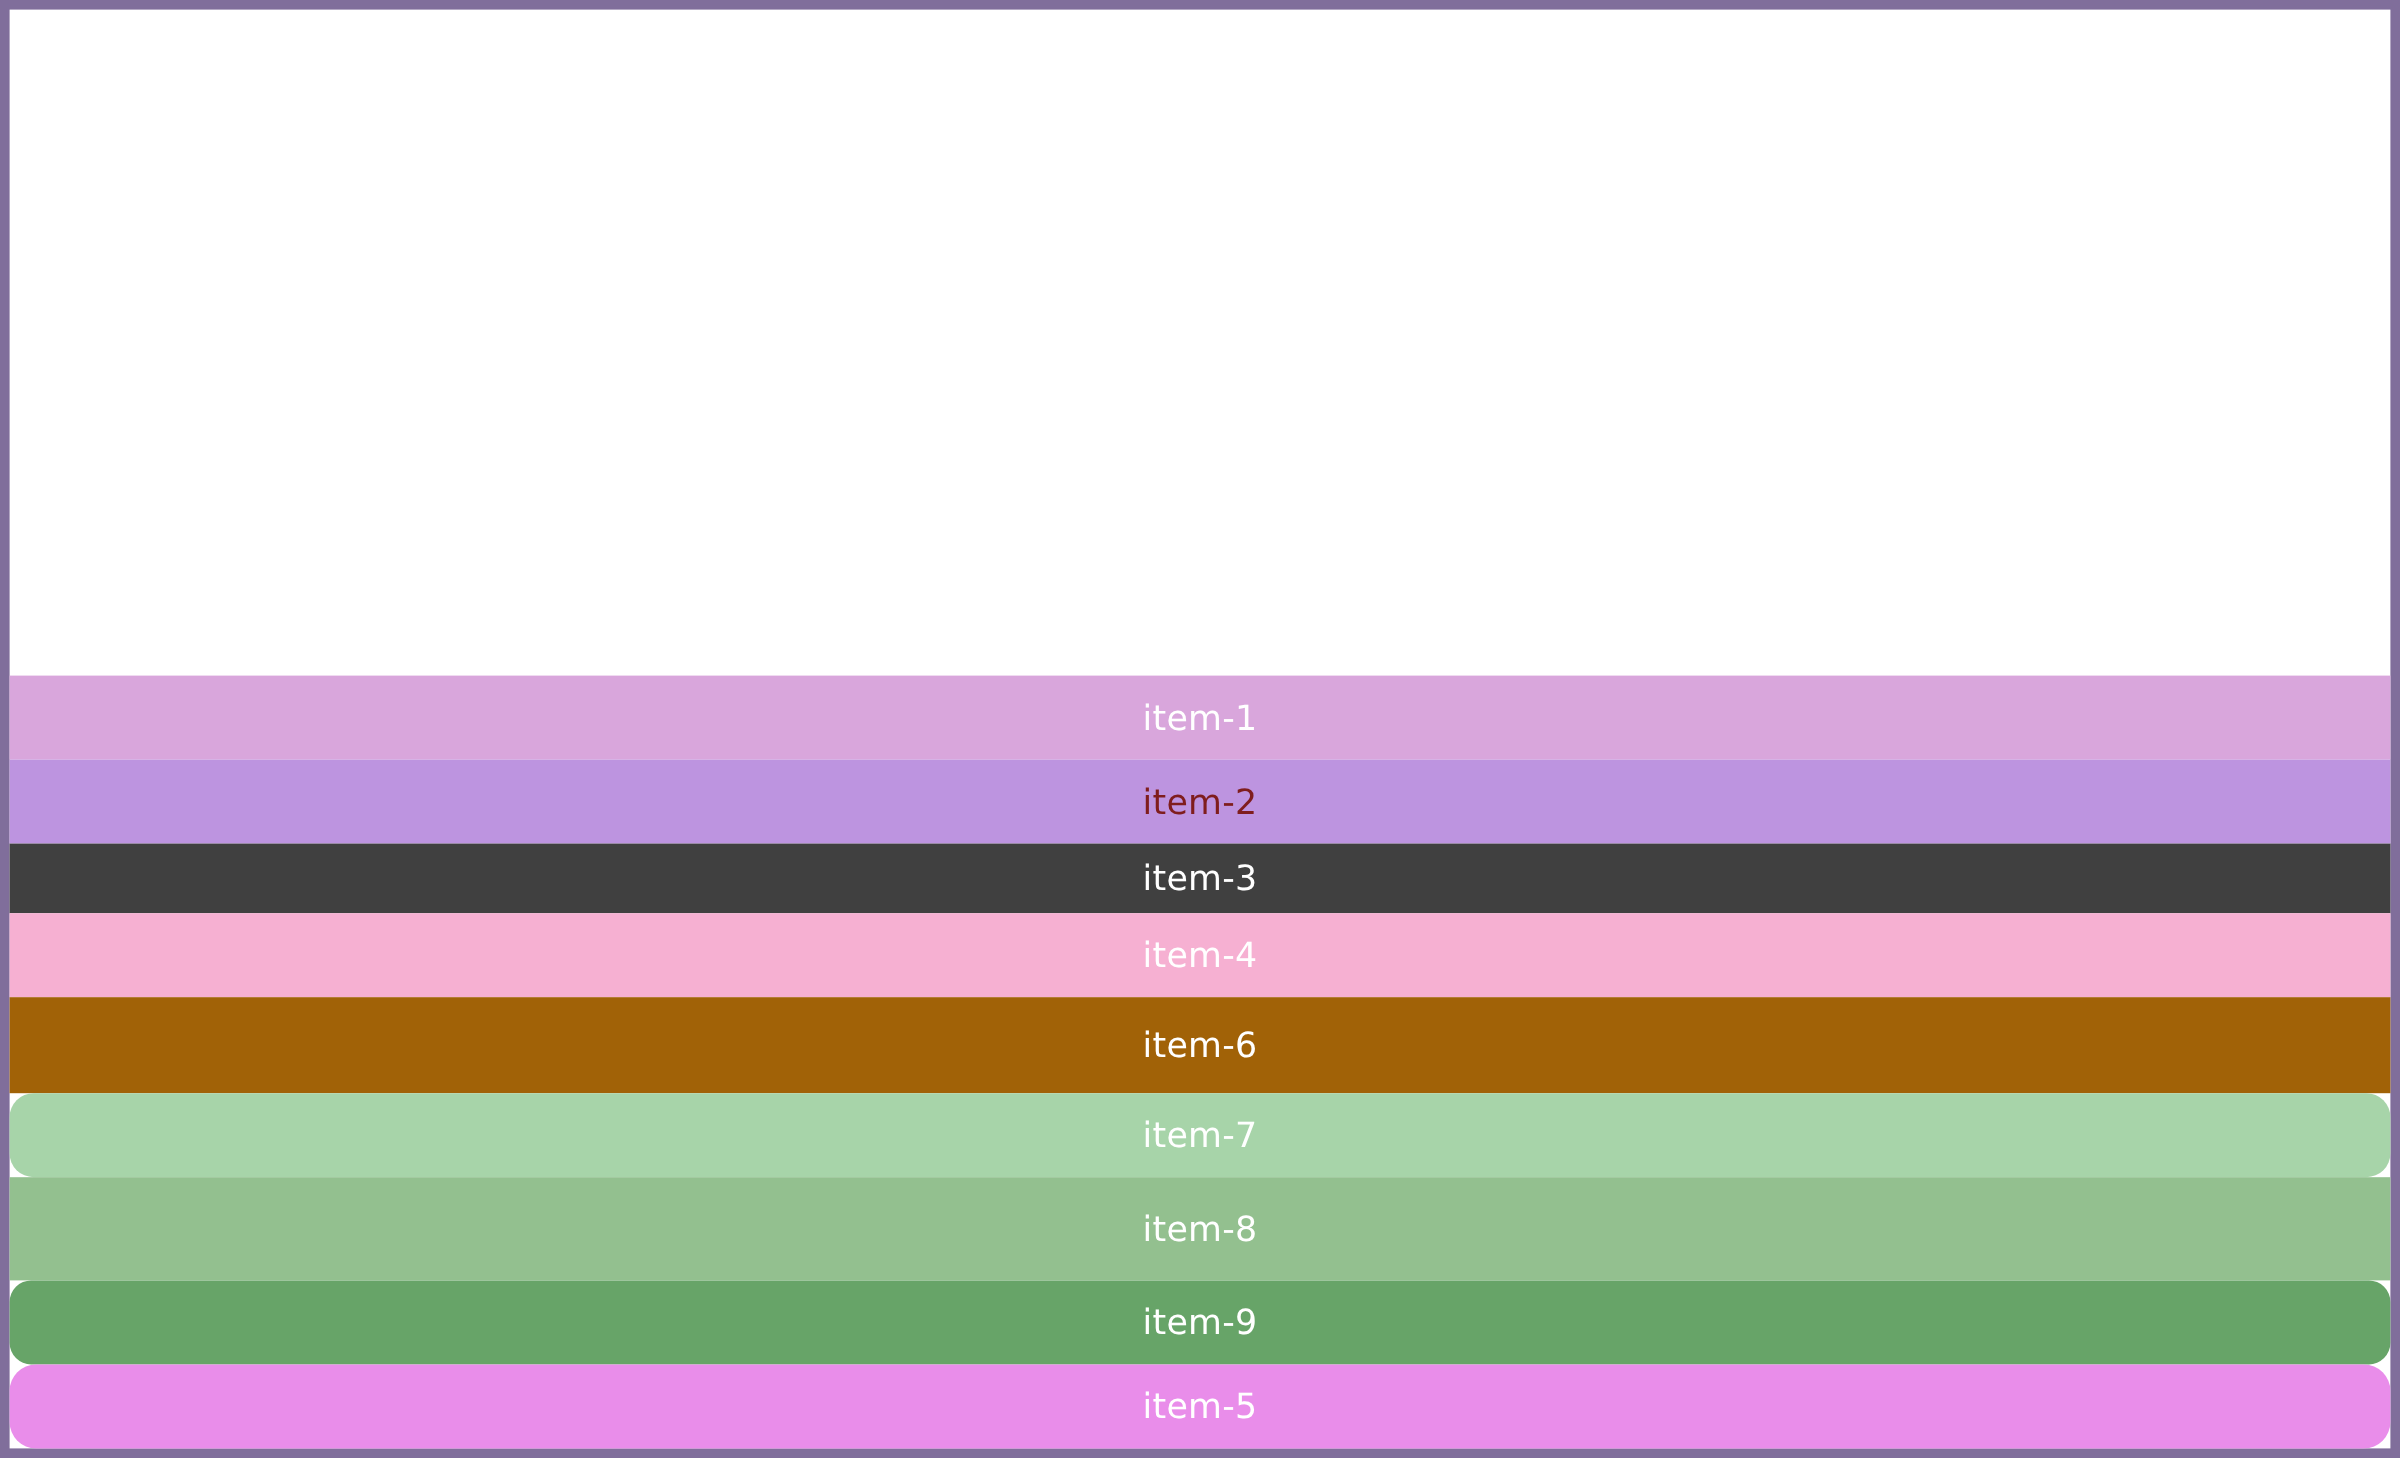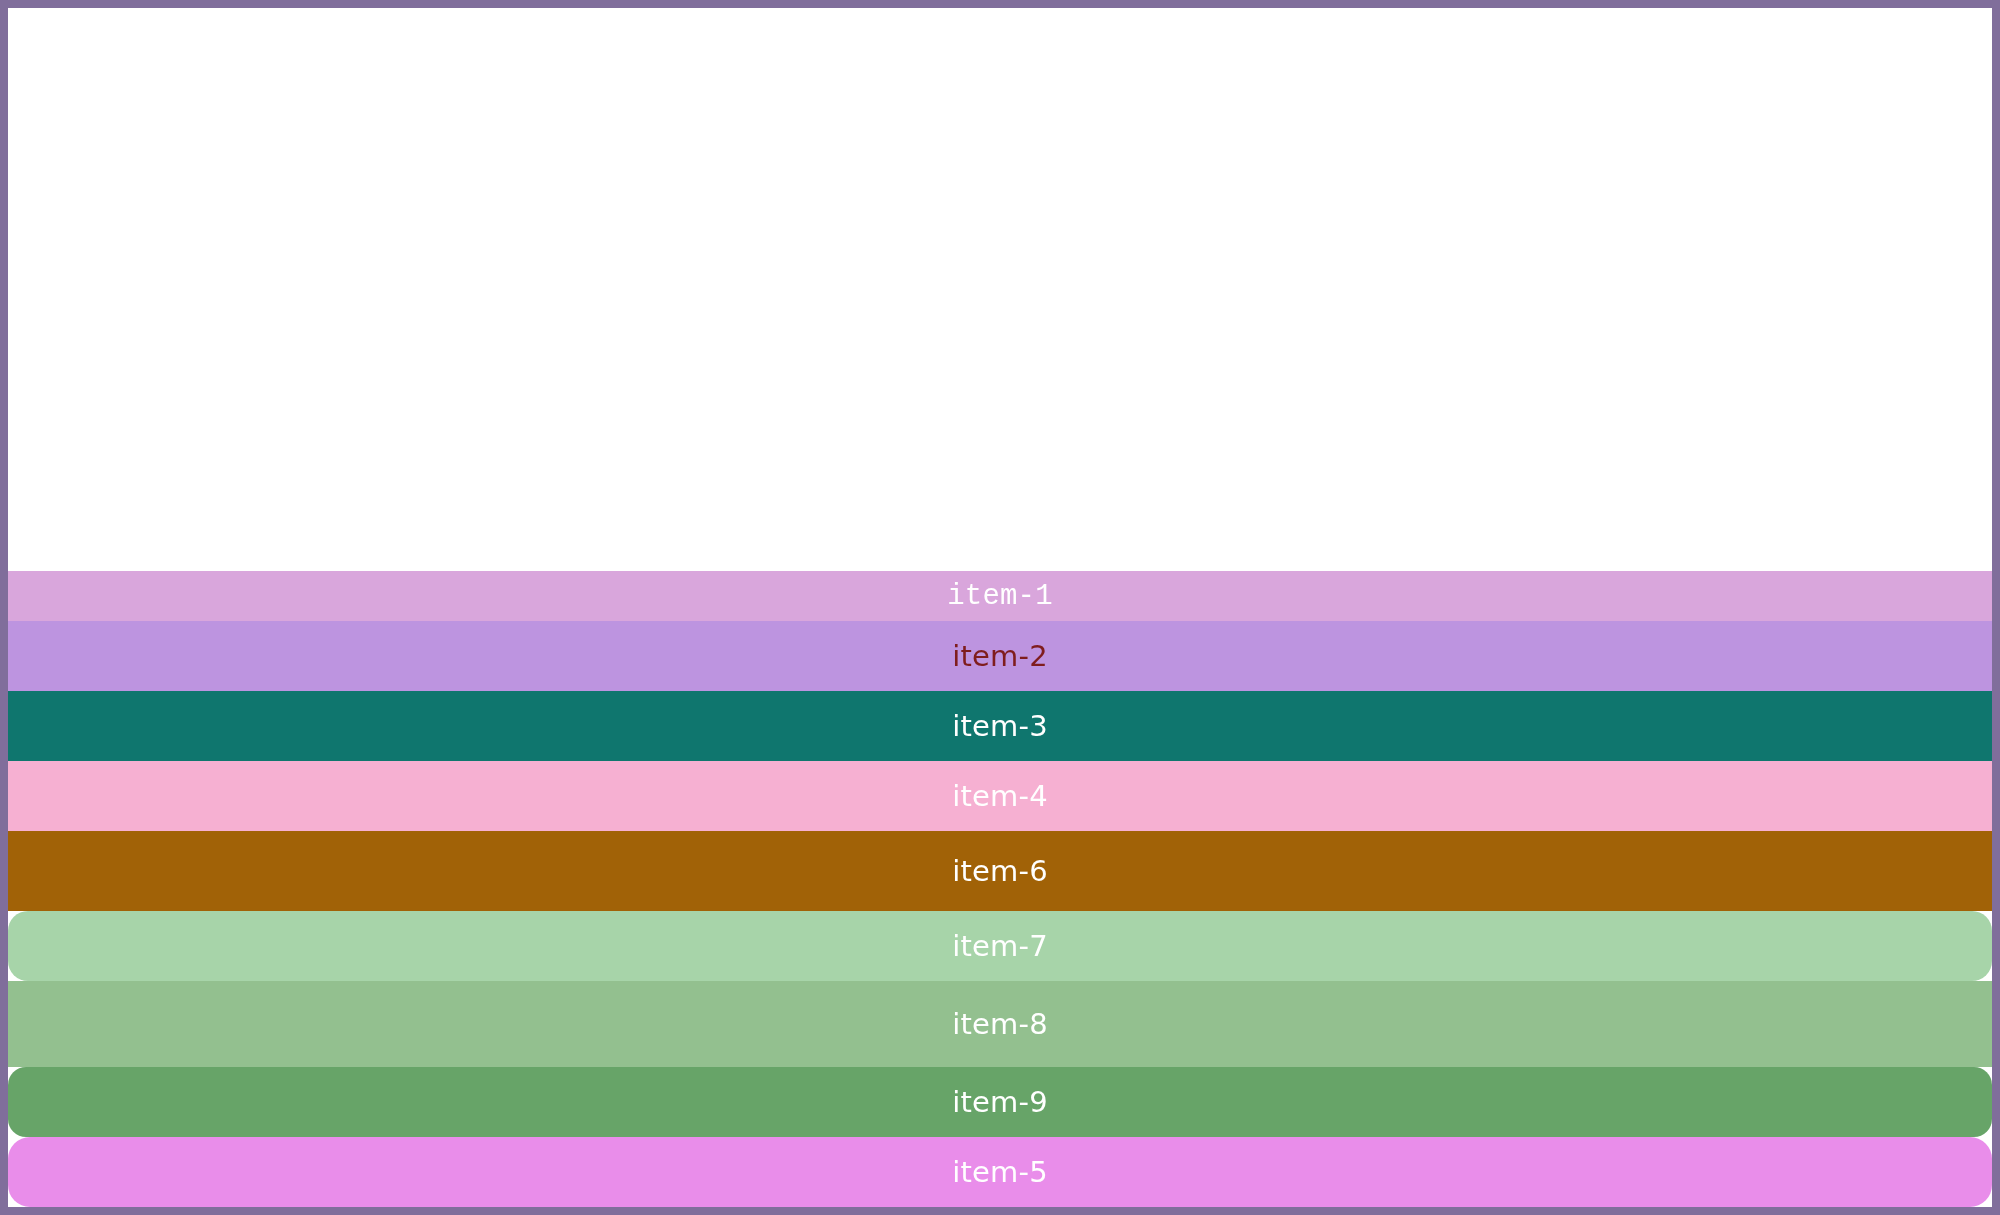--- a/index.html
+++ b/index.html
@@ -52,27 +52,27 @@
   .list-item-label {
     display: block;
     text-align: center;
   }
 </style>
 </head>
 <body>
 
 <div id="app-frame" style="border: 8px solid rgb(128, 110, 155); background: rgb(255, 255, 255);">
   <div id="list-container">
-      <div class="list-item" style="background: rgb(217, 166, 220); height: 50px; color: rgb(255, 255, 255); font-family: Liberation Mono, monospace;">
+      <div class="list-item" style="background: rgb(217, 166, 220); height: 70px; color: rgb(255, 255, 255);">
         <span class="list-item-label">item-1</span>
       </div>
       <div class="list-item" style="background: rgb(189, 148, 224); height: 70px; color: #7f1d1d;">
         <span class="list-item-label">item-2</span>
       </div>
-      <div class="list-item" style="background: #0f766e; height: 70px; color: rgb(255, 255, 255);">
+      <div class="list-item" style="background: #404040; height: 58px; color: rgb(255, 255, 255);">
         <span class="list-item-label">item-3</span>
       </div>
       <div class="list-item" style="background: rgb(246, 176, 210); height: 70px; color: rgb(255, 255, 255);">
         <span class="list-item-label">item-4</span>
       </div>
       <div class="list-item" style="background: #a16207; height: 80px; color: rgb(255, 255, 255);">
         <span class="list-item-label">item-6</span>
       </div>
       <div class="list-item" style="background: rgb(167, 212, 169); height: 70px; color: rgb(255, 255, 255); border-radius: 20px;">
         <span class="list-item-label">item-7</span>

